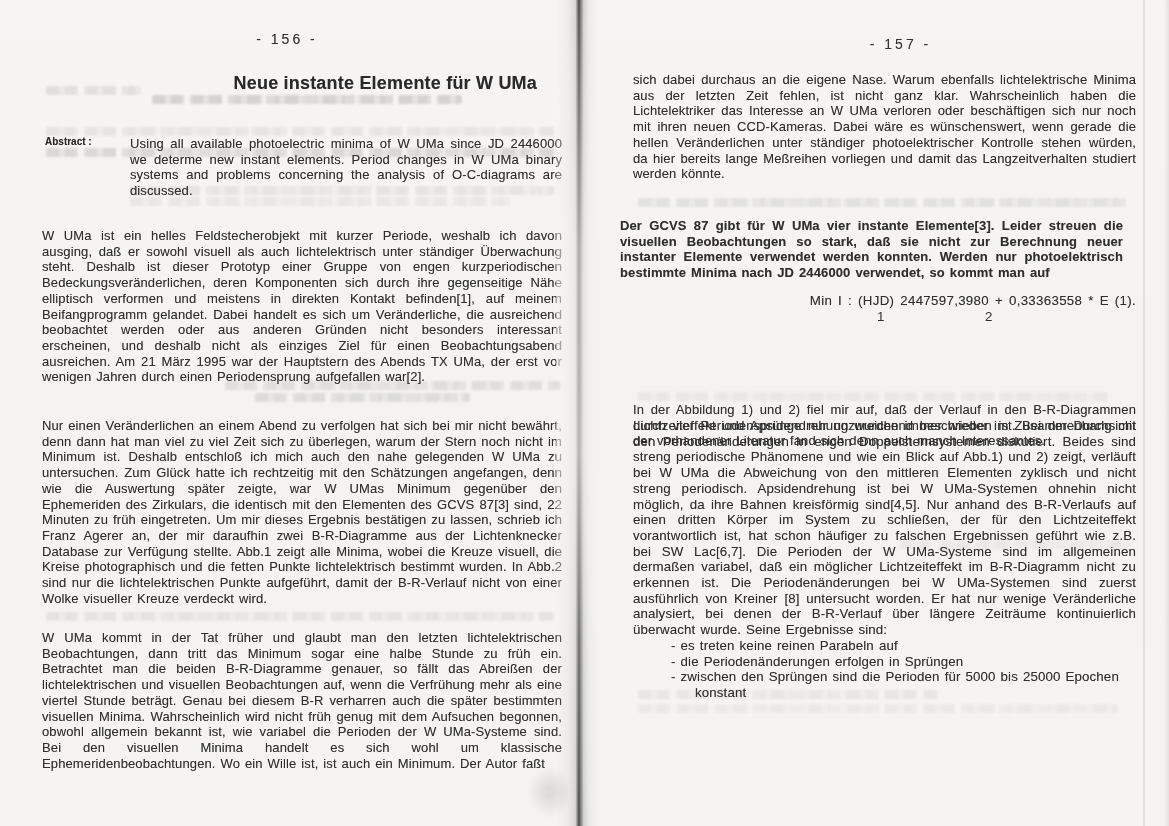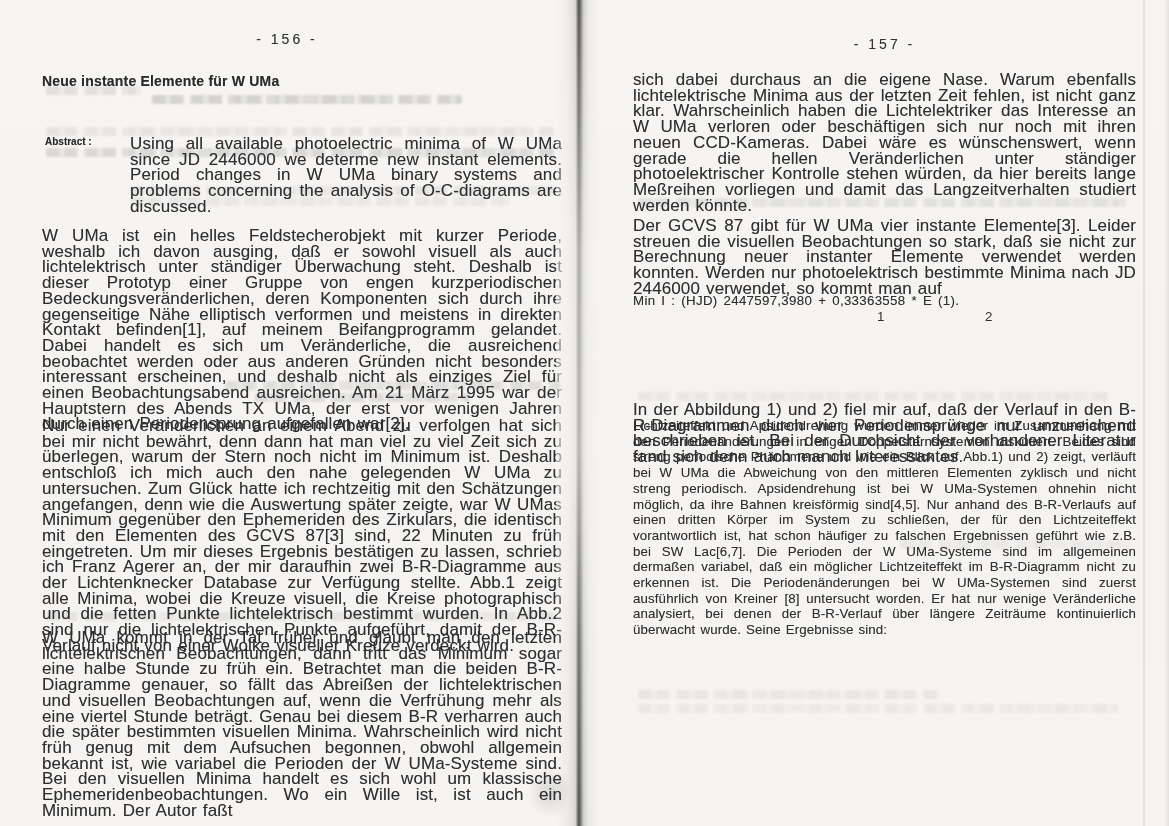--- a/index.html
+++ b/index.html
@@ -9,58 +9,58 @@
     width: 1169px;
     height: 826px;
     background: linear-gradient(180deg, #f6f5f3 0%, #f4f3f1 50%, #f5f4f2 100%);
     overflow: hidden;
     font-family: "Liberation Sans", "DejaVu Sans", sans-serif;
     color: #2d2d2d;
     padding-left: 8px;
   }
   .body-text {
     position: absolute;
-    font-size: 17px;
+    font-size: 13px;
     line-height: 15.7px;
     text-align: justify;
     letter-spacing: 0.12px;
     word-spacing: 1.2px;
     color: #2e2e2e;
     text-shadow: 0 0 0.4px rgba(40,40,40,0.35);
   }
   .pageno {
     position: absolute;
     font-size: 14px;
     letter-spacing: 3px;
     text-align: center;
     color: #333;
     text-shadow: 0 0 0.4px rgba(40,40,40,0.35);
   }
   .doc-title {
     position: absolute;
-    font-size: 14px;
+    font-size: 18px;
     font-weight: bold;
-    text-align: left;
+    text-align: right;
     letter-spacing: 0.2px;
     color: #2a2a2a;
     text-shadow: 0 0 0.4px rgba(40,40,40,0.4);
   }
   .abstract-label {
     position: absolute;
     left: 45px; top: 136px;
     font-size: 10px;
     font-weight: bold;
     color: #2a2a2a;
     text-shadow: 0 0 0.4px rgba(40,40,40,0.4);
   }
   .formula-line {
     position: absolute;
     left: 633px; top: 293px; width: 503px;
     font-size: 13.3px;
-    text-align: left;
+    text-align: right;
     letter-spacing: 0.3px;
     word-spacing: 2px;
     color: #2e2e2e;
     text-shadow: 0 0 0.4px rgba(40,40,40,0.35);
   }
   .formula-labels {
     position: absolute;
     left: 633px; top: 309px; width: 503px; height: 16px;
     font-size: 13.3px; color: #2e2e2e;
   }
@@ -138,36 +138,39 @@
     <div class="body-text" style="left:130px; top:136px; width:432px;">Using all available photoelectric minima of W UMa since JD 2446000 we determe new instant elements. Period changes in W UMa binary systems and problems concerning the analysis of O-C-diagrams are discussed.</div>
 
     <div class="body-text" style="left:42px; top:228px; width:520px;">W UMa ist ein helles Feldstecherobjekt mit kurzer Periode, weshalb ich davon ausging, daß er sowohl visuell als auch lichtelektrisch unter ständiger Überwachung steht. Deshalb ist dieser Prototyp einer Gruppe von engen kurzperiodischen Bedeckungsveränderlichen, deren Komponenten sich durch ihre gegenseitige Nähe elliptisch verformen und meistens in direkten Kontakt befinden[1], auf meinem Beifangprogramm gelandet. Dabei handelt es sich um Veränderliche, die ausreichend beobachtet werden oder aus anderen Gründen nicht besonders interessant erscheinen, und deshalb nicht als einziges Ziel für einen Beobachtungsabend ausreichen. Am 21 März 1995 war der Hauptstern des Abends TX UMa, der erst vor wenigen Jahren durch einen Periodensprung aufgefallen war[2].</div>
 
     <div class="body-text" style="left:42px; top:418px; width:520px;">Nur einen Veränderlichen an einem Abend zu verfolgen hat sich bei mir nicht bewährt, denn dann hat man viel zu viel Zeit sich zu überlegen, warum der Stern noch nicht im Minimum ist. Deshalb entschloß ich mich auch den nahe gelegenden W UMa zu untersuchen. Zum Glück hatte ich rechtzeitig mit den Schätzungen angefangen, denn wie die Auswertung später zeigte, war W UMas Minimum gegenüber den Ephemeriden des Zirkulars, die identisch mit den Elementen des GCVS 87[3] sind, 22 Minuten zu früh eingetreten. Um mir dieses Ergebnis bestätigen zu lassen, schrieb ich Franz Agerer an, der mir daraufhin zwei B-R-Diagramme aus der Lichtenknecker Database zur Verfügung stellte. Abb.1 zeigt alle Minima, wobei die Kreuze visuell, die Kreise photographisch und die fetten Punkte lichtelektrisch bestimmt wurden. In Abb.2 sind nur die lichtelektrischen Punkte aufgeführt, damit der B-R-Verlauf nicht von einer Wolke visueller Kreuze verdeckt wird.</div>
 
     <div class="body-text" style="left:42px; top:630px; width:520px;">W UMa kommt in der Tat früher und glaubt man den letzten lichtelektrischen Beobachtungen, dann tritt das Minimum sogar eine halbe Stunde zu früh ein. Betrachtet man die beiden B-R-Diagramme genauer, so fällt das Abreißen der lichtelektrischen und visuellen Beobachtungen auf, wenn die Verfrühung mehr als eine viertel Stunde beträgt. Genau bei diesem B-R verharren auch die später bestimmten visuellen Minima. Wahrscheinlich wird nicht früh genug mit dem Aufsuchen begonnen, obwohl allgemein bekannt ist, wie variabel die Perioden der W UMa-Systeme sind. Bei den visuellen Minima handelt es sich wohl um klassische Ephemeridenbeobachtungen. Wo ein Wille ist, ist auch ein Minimum. Der Autor faßt</div>
   </div>
 
   <div>
-    <div class="pageno" style="left:633px; top:36px; width:503px;">- 157 -</div>
+    <div class="pageno" style="left:649px; top:36px; width:503px;">- 157 -</div>
 
     <div class="body-text" style="left:633px; top:72px; width:503px;">sich dabei durchaus an die eigene Nase. Warum ebenfalls lichtelektrische Minima aus der letzten Zeit fehlen, ist nicht ganz klar. Wahrscheinlich haben die Lichtelektriker das Interesse an W UMa verloren oder beschäftigen sich nur noch mit ihren neuen CCD-Kameras. Dabei wäre es wünschenswert, wenn gerade die hellen Veränderlichen unter ständiger photoelektrischer Kontrolle stehen würden, da hier bereits lange Meßreihen vorliegen und damit das Langzeitverhalten studiert werden könnte.</div>
 
-    <div class="body-text" style="left:633px; top:218px; width:503px;">Der GCVS 87 gibt für W UMa vier instante Elemente[3]. Leider streuen die visuellen Beobachtungen so stark, daß sie nicht zur Berechnung neuer instanter Elemente verwendet werden konnten. Werden nur photoelektrisch bestimmte Minima nach JD 2446000 verwendet, so kommt man auf</div>
+    <div class="body-text" style="left:620px; top:218px; width:503px;font-weight:bold;">Der GCVS 87 gibt für W UMa vier instante Elemente[3]. Leider streuen die visuellen Beobachtungen so stark, daß sie nicht zur Berechnung neuer instanter Elemente verwendet werden konnten. Werden nur photoelektrisch bestimmte Minima nach JD 2446000 verwendet, so kommt man auf</div>
 
     <div class="formula-line">Min I : (HJD) 2447597,3980  +  0,33363558 * E (1).</div>
     <div class="formula-labels">
       <span style="left:244px;">1</span>
       <span style="left:352px;">2</span>
     </div>
 
     <div class="body-text" style="left:633px; top:358px; width:503px;margin-top:44px;">In der Abbildung 1) und 2) fiel mir auf, daß der Verlauf in den B-R-Diagrammen durch vier Periodensprünge nur unzureichend beschrieben ist. Bei der Durchsicht der vorhandener Literatur fand sich denn auch manch Interessantes.</div>
 
     <div class="flow-block">
       <div class="para">Lichtzeiteffekt und Apsidendrehung wurden immer wieder im Zusammenhang mit den Periodenänderungen in engen Doppelsternsystemen diskutiert. Beides sind streng periodische Phänomene und wie ein Blick auf Abb.1) und 2) zeigt, verläuft bei W UMa die Abweichung von den mittleren Elementen zyklisch und nicht streng periodisch. Apsidendrehung ist bei W UMa-Systemen ohnehin nicht möglich, da ihre Bahnen kreisförmig sind[4,5]. Nur anhand des B-R-Verlaufs auf einen dritten Körper im System zu schließen, der für den Lichtzeiteffekt vorantwortlich ist, hat schon häufiger zu falschen Ergebnissen geführt wie z.B. bei SW Lac[6,7]. Die Perioden der W UMa-Systeme sind im allgemeinen dermaßen variabel, daß ein möglicher Lichtzeiteffekt im B-R-Diagramm nicht zu erkennen ist. Die Periodenänderungen bei W UMa-Systemen sind zuerst ausführlich von Kreiner [8] untersucht worden. Er hat nur wenige Veränderliche analysiert, bei denen der B-R-Verlauf über längere Zeiträume kontinuierlich überwacht wurde. Seine Ergebnisse sind:</div>
+      <div class="bullet">- es treten keine reinen Parabeln auf</div>
+      <div class="bullet">- die Periodenänderungen erfolgen in Sprüngen</div>
+      <div class="bullet">- zwischen den Sprüngen sind die Perioden für 5000 bis 25000 Epochen konstant</div>
     </div>
   </div>
 
   <div class="gutter"></div>
   <div class="gutter-midlight"></div>
   <div class="edge-line-right"></div>
   <div class="edge-shade-right"></div>
   <div class="smudge"></div>
 
   <div class="ghost" style="left:46px;  top:86px;  width:95px;  opacity:0.16;"></div>

